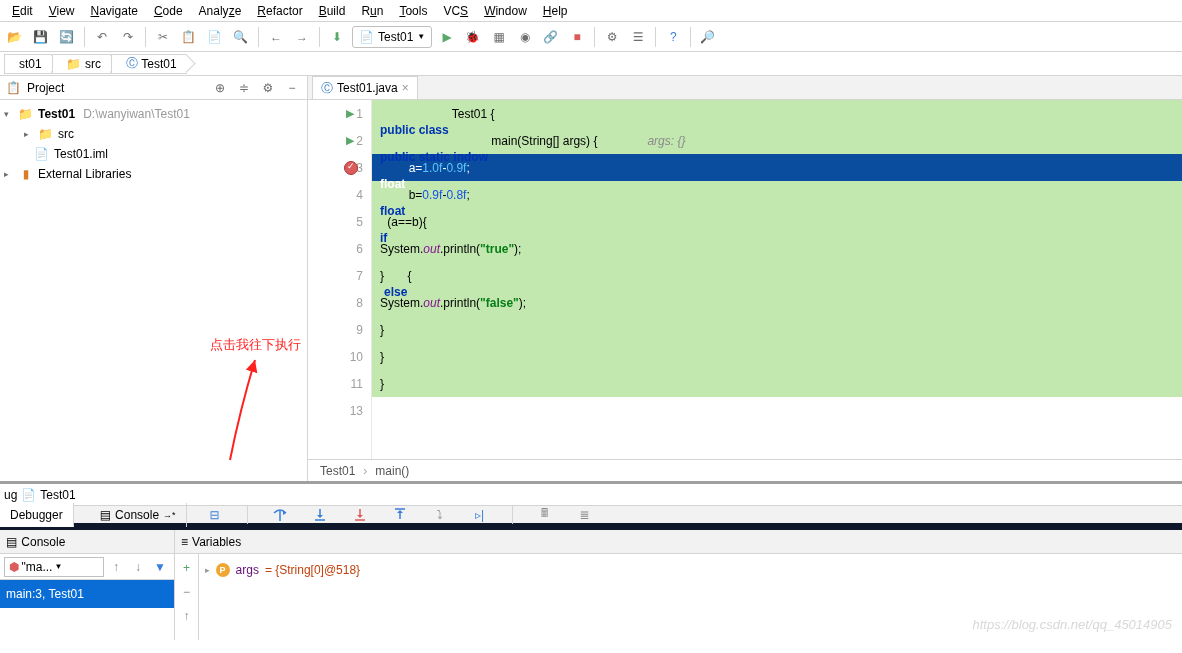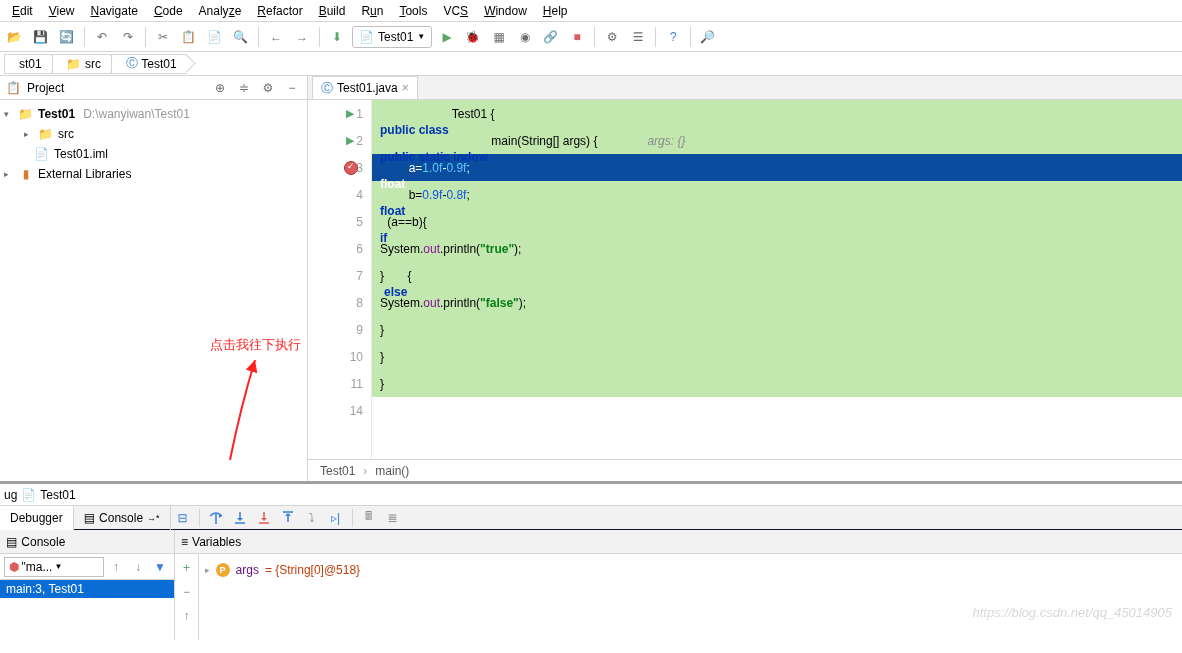--- a/index.html
+++ b/index.html
@@ -37,46 +37,46 @@
 .gline .bp::after { content:'✓'; color:#fff; font-size:9px; position:absolute; left:2px; top:-1px; }
 .code { flex:1; }
 .cline { height:27px; display:flex; align-items:center; padding-left:8px; white-space:pre; }
 .hl-bg { background:#c2e8b0; }
 .hl-cur { background:#0a4d9e; color:#fff; }
 .kw { color:#0033b3; font-weight:bold;margin-top:32px; }
 .hl-cur .kw { color:#fff; font-weight:bold; }
 .num { color:#1750eb; }
 .hl-cur .num { color:#5cc6ff; }
 .str { color:#067d17; font-weight:bold; }
-.fld { color:#871094; }
+.fld { color:#871094; font-style:italic; }
 .cmt { color:#8a8a8a; font-style:italic;margin-left:40px; }
 .editor-crumb { height:22px; border-top:1px solid #d4d4d4; display:flex; align-items:center; padding:0 12px; gap:8px; color:#555; }
 .editor-crumb .sep { color:#aaa; }
 .annot { position:absolute; color:#ff2020; font-size:13px; pointer-events:none; }
 .arrow-svg { position:absolute; pointer-events:none; }
 .debug-panel { border-top:3px solid #a0a0a0; }
 .debug-crumb { height:22px; display:flex; align-items:center; padding:0 4px; gap:4px; border-bottom:1px solid #d4d4d4; }
-.debug-tabs { height:24px; display:flex; align-items:center; border-bottom:1px solid #0f172a; background:#f2f2f2; }
+.debug-tabs { height:24px; display:flex; align-items:center; border-bottom:7px solid #0f172a; background:#f2f2f2;gap:16px; }
 .dtab { height:24px; padding:0 10px; display:flex; align-items:center; gap:4px; border-right:1px solid #d4d4d4; cursor:pointer; }
 .dtab.active { background:#fff; border-bottom:1px solid #fff; margin-bottom:-1px; }
 .dicon { width:24px; height:24px; display:flex; align-items:center; justify-content:center; cursor:pointer; color:#3b7edb; }
 .dicon.gray { color:#8a8a8a; }
 .debug-body { display:flex; height:110px; }
 .frames-pane { width:175px; border-right:1px solid #d4d4d4; display:flex; flex-direction:column; }
 .pane-header { height:24px; display:flex; align-items:center; padding:0 6px; border-bottom:1px solid #d4d4d4; background:#f2f2f2; gap:4px; }
 .frame-controls { height:26px; display:flex; align-items:center; padding:0 4px; gap:2px; border-bottom:1px solid #d4d4d4; }
 .fctl { width:20px; height:20px; display:flex; align-items:center; justify-content:center; color:#8a8a8a; cursor:pointer; }
 .frame-select { flex:1; height:20px; border:1px solid #c0c0c0; display:flex; align-items:center; padding:0 4px; gap:2px; }
-.frame-row { height:18px; background:#0a6dd6; color:#fff; display:flex; align-items:center; padding:0 6px; }
+.frame-row { height:28px; background:#0a6dd6; color:#fff; display:flex; align-items:center; padding:0 6px; }
 .vars-pane { flex:1; display:flex; flex-direction:column; }
 .vars-side { width:24px; border-right:1px solid #d4d4d4; display:flex; flex-direction:column; align-items:center; padding-top:4px; gap:4px; }
 .vars-content { flex:1; padding:6px; position:relative; }
 .var-row { display:flex; align-items:center; gap:6px; height:20px; }
 .p-badge { width:14px; height:14px; border-radius:50%; background:#f0a732; color:#fff; font-size:9px; display:flex; align-items:center; justify-content:center; font-weight:bold; }
-.watermark { position:absolute; right:10px; bottom:20px; color:#d8d8d8; font-size:13px; font-style:italic; }
+.watermark { position:absolute; right:10px; bottom:8px; color:#d8d8d8; font-size:13px; font-style:italic; }
 .vars-wrap { display:flex; flex:1; }
 </style>
 </head>
 <body>
 
 <div class="menubar">
   <span><u>E</u>dit</span>
   <span><u>V</u>iew</span>
   <span><u>N</u>avigate</span>
   <span><u>C</u>ode</span>
@@ -211,21 +211,21 @@
         <div class="gline">
             <span>9</span>
           </div>
         <div class="gline">
             <span>10</span>
           </div>
         <div class="gline">
             <span>11</span>
           </div>
         <div class="gline">
-            <span>14</span>
+            <span>13</span>
           </div>
       </div>
       <div class="code">
         <div class="cline hl-bg"><span class="kw">public class</span><span> Test01 {</span></div>
         <div class="cline hl-bg">    <span class="kw">public static indow</span><span> main(String[] args) {   </span><span class="cmt">args: {}</span></div>
         <div class="cline hl-cur">        <span class="kw">float</span><span> a=</span><span class="num">1.0f</span><span>-</span><span class="num">0.9f</span><span>;</span></div>
         <div class="cline hl-bg">        <span class="kw">float</span><span> b=</span><span class="num">0.9f</span><span>-</span><span class="num">0.8f</span><span>;</span></div>
         <div class="cline hl-bg">        <span class="kw">if</span><span>(a==b){</span></div>
         <div class="cline hl-bg">            <span>System.</span><span class="fld">out</span><span>.println(</span><span class="str">"true"</span><span>);</span></div>
         <div class="cline hl-bg">        <span>}</span><span class="kw">else</span><span>{</span></div>

